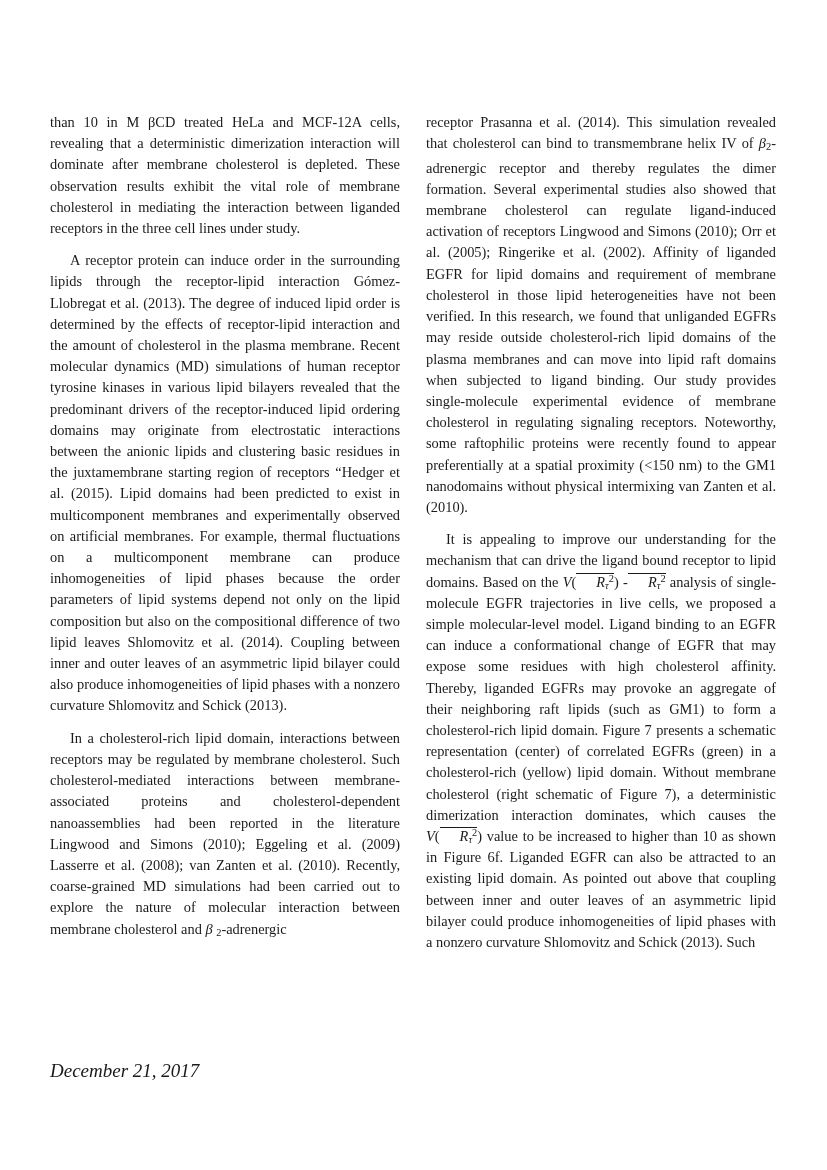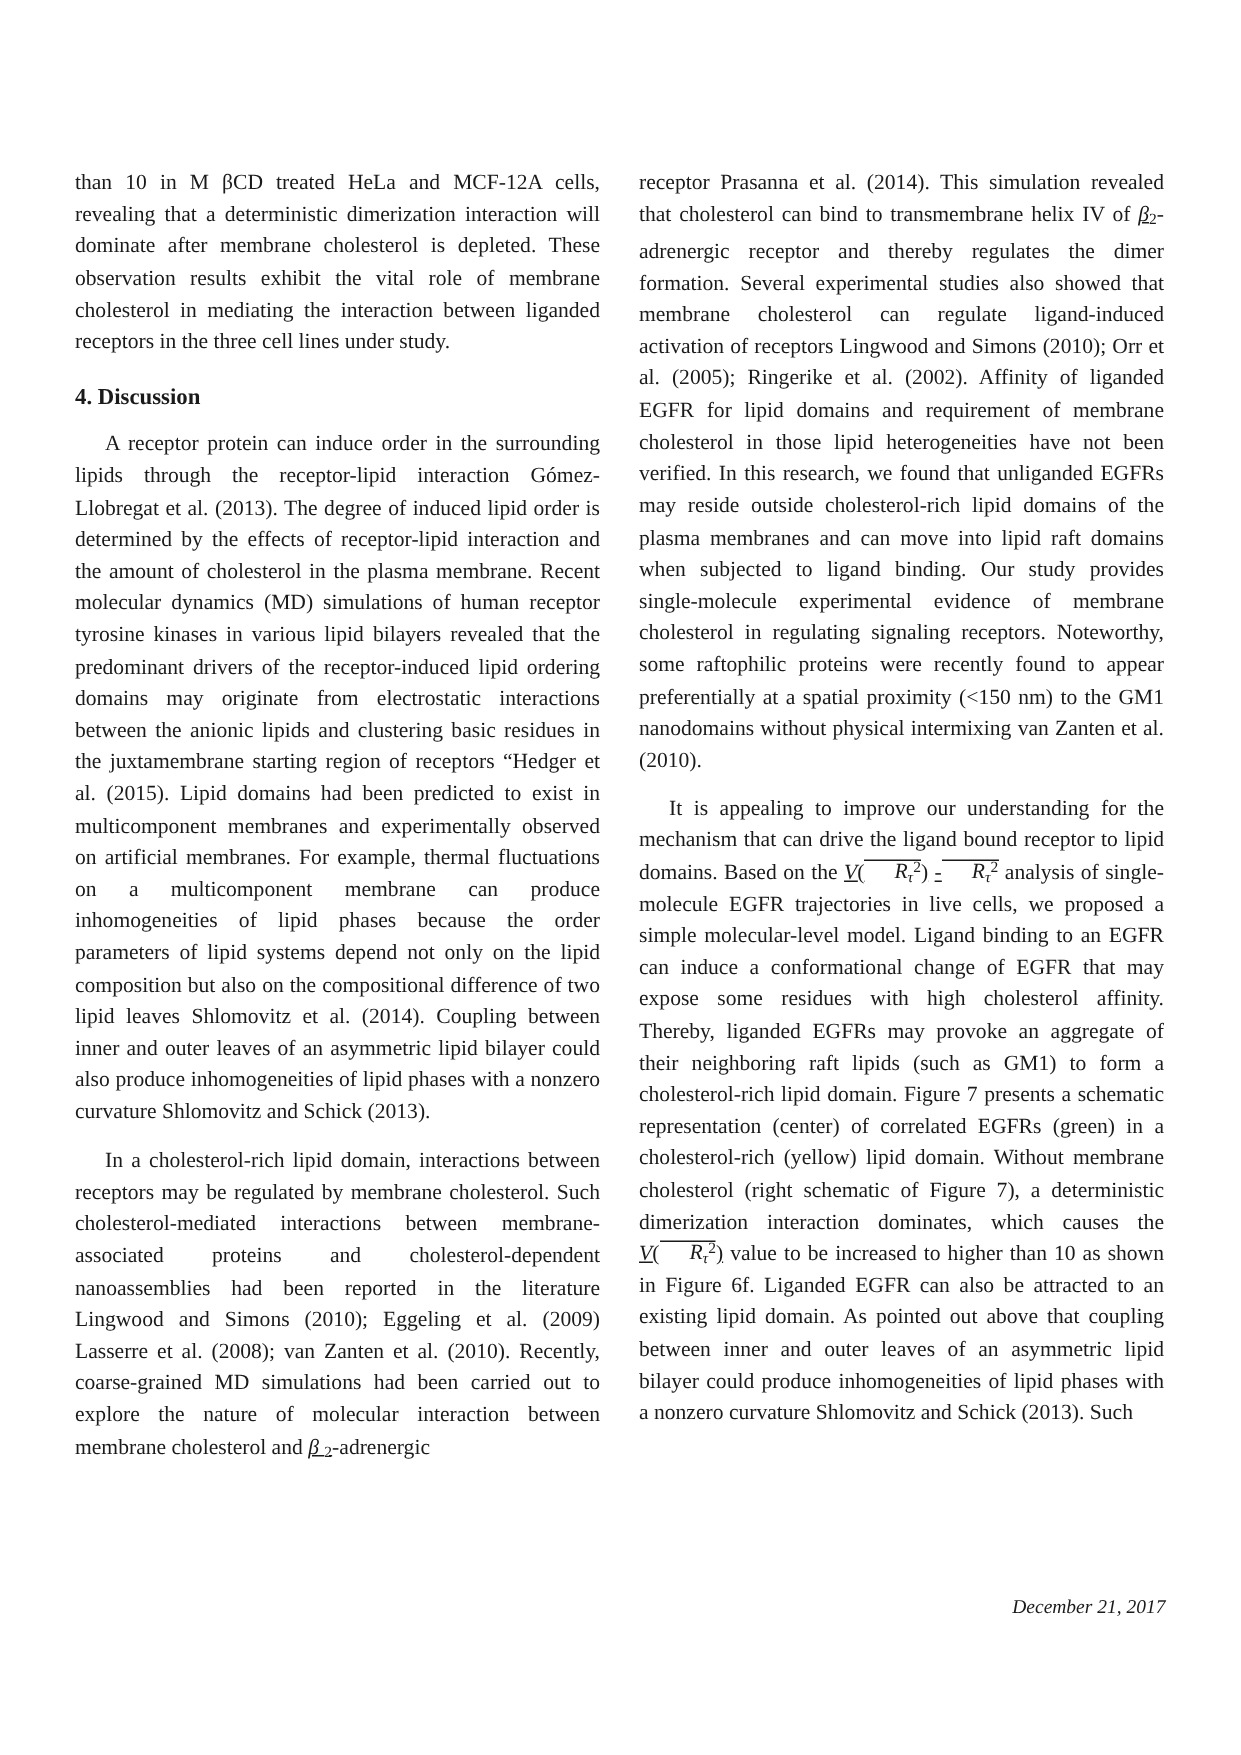--- a/index.html
+++ b/index.html
@@ -53,30 +53,28 @@
     font-size: 15.2px;
     line-height: 20px;
     font-weight: bold;
     text-align: left;
   }
   .footer {
     position: absolute;
     left: 50px;
     top: 1062px;
     width: 727px;
-    text-align: right;
     font-style: italic;
-    font-size: 13px;
+    font-size: 19px;
     line-height: 18px;
   }
   
   .math {
     font-style: italic;
     font-family: "Liberation Serif", "DejaVu Serif", serif;
-    text-decoration: underline;
   }
   .math .up { font-style: normal; }
   .ovl {
     border-top: 1px solid #1a1a1a;
     padding-top: 0px;
     display: inline-block;
     line-height: 1.05;
   }
   sub.mth {
     font-style: italic;
@@ -99,21 +97,20 @@
 <body>
 
 <div class="page">
 
   <div class="columns">
 
     <div class="col">
 
       <p class="body-par">than 10 in M βCD treated HeLa and MCF-12A cells, revealing that a deterministic dimerization interaction will dominate after membrane cholesterol is depleted. These observation results exhibit the vital role of membrane cholesterol in mediating the interaction between liganded receptors in the three cell lines under study.</p>
 
-      <h2 class="section-heading">4. Discussion</h2>
 
       <p class="body-par indent">A receptor protein can induce order in the surrounding lipids through the receptor-lipid interaction Gómez-Llobregat et al. (2013). The degree of induced lipid order is determined by the effects of receptor-lipid interaction and the amount of cholesterol in the plasma membrane. Recent molecular dynamics (MD) simulations of human receptor tyrosine kinases in various lipid bilayers revealed that the predominant drivers of the receptor-induced lipid ordering domains may originate from electrostatic interactions between the anionic lipids and clustering basic residues in the juxtamembrane starting region of receptors “Hedger et al. (2015). Lipid domains had been predicted to exist in multicomponent membranes and experimentally observed on artificial membranes. For example, thermal fluctuations on a multicomponent membrane can produce inhomogeneities of lipid phases because the order parameters of lipid systems depend not only on the lipid composition but also on the compositional difference of two lipid leaves Shlomovitz et al. (2014). Coupling between inner and outer leaves of an asymmetric lipid bilayer could also produce inhomogeneities of lipid phases with a nonzero curvature Shlomovitz and Schick (2013).</p>
 
       <p class="body-par indent"><span>In a cholesterol-rich lipid domain, interactions between receptors may be regulated by membrane cholesterol. Such cholesterol-mediated interactions between membrane-associated proteins and cholesterol-dependent nanoassemblies had been reported in the literature Lingwood and Simons (2010); Eggeling et al. (2009) Lasserre et al. (2008); van Zanten et al. (2010). Recently, coarse-grained MD simulations had been carried out to explore the nature of molecular interaction between membrane cholesterol and </span><span class="math nowrap"><span>β</span> <span class="betasub">2</span></span><span>-adrenergic</span></p>
 
     </div>
 
     <div class="col">
 
       <p class="body-par"><span>receptor Prasanna et al. (2014). This simulation revealed that cholesterol can bind to transmembrane helix IV of </span><span class="math nowrap"><span>β</span><span class="betasub">2</span></span><span>-adrenergic receptor and thereby regulates the dimer formation. Several experimental studies also showed that membrane cholesterol can regulate ligand-induced activation of receptors Lingwood and Simons (2010); Orr et al. (2005); Ringerike et al. (2002). Affinity of liganded EGFR for lipid domains and requirement of membrane cholesterol in those lipid heterogeneities have not been verified. In this research, we found that unliganded EGFRs may reside outside cholesterol-rich lipid domains of the plasma membranes and can move into lipid raft domains when subjected to ligand binding. Our study provides single-molecule experimental evidence of membrane cholesterol in regulating signaling receptors. Noteworthy, some raftophilic proteins were recently found to appear preferentially at a spatial proximity (&lt;150 nm) to the GM1 nanodomains without physical intermixing van Zanten et al. (2010).</span></p>

